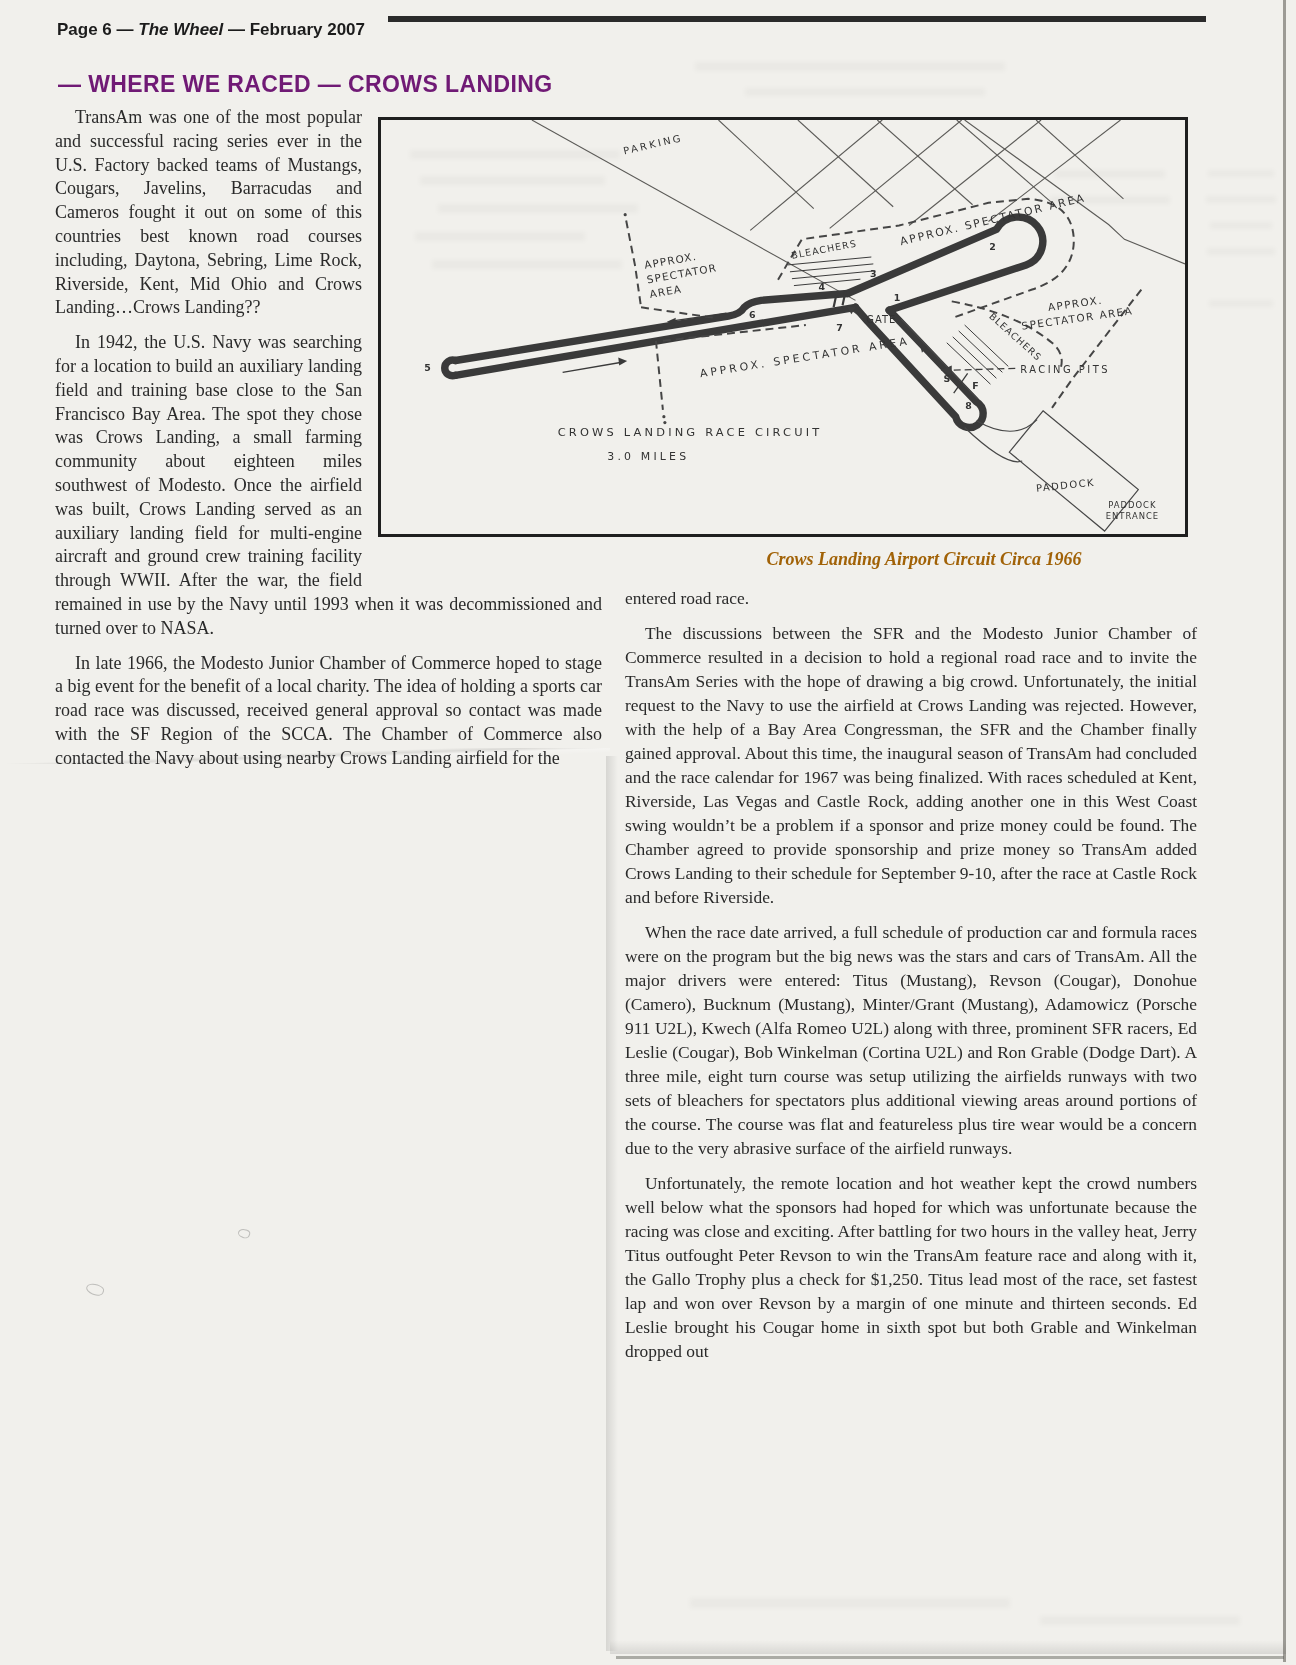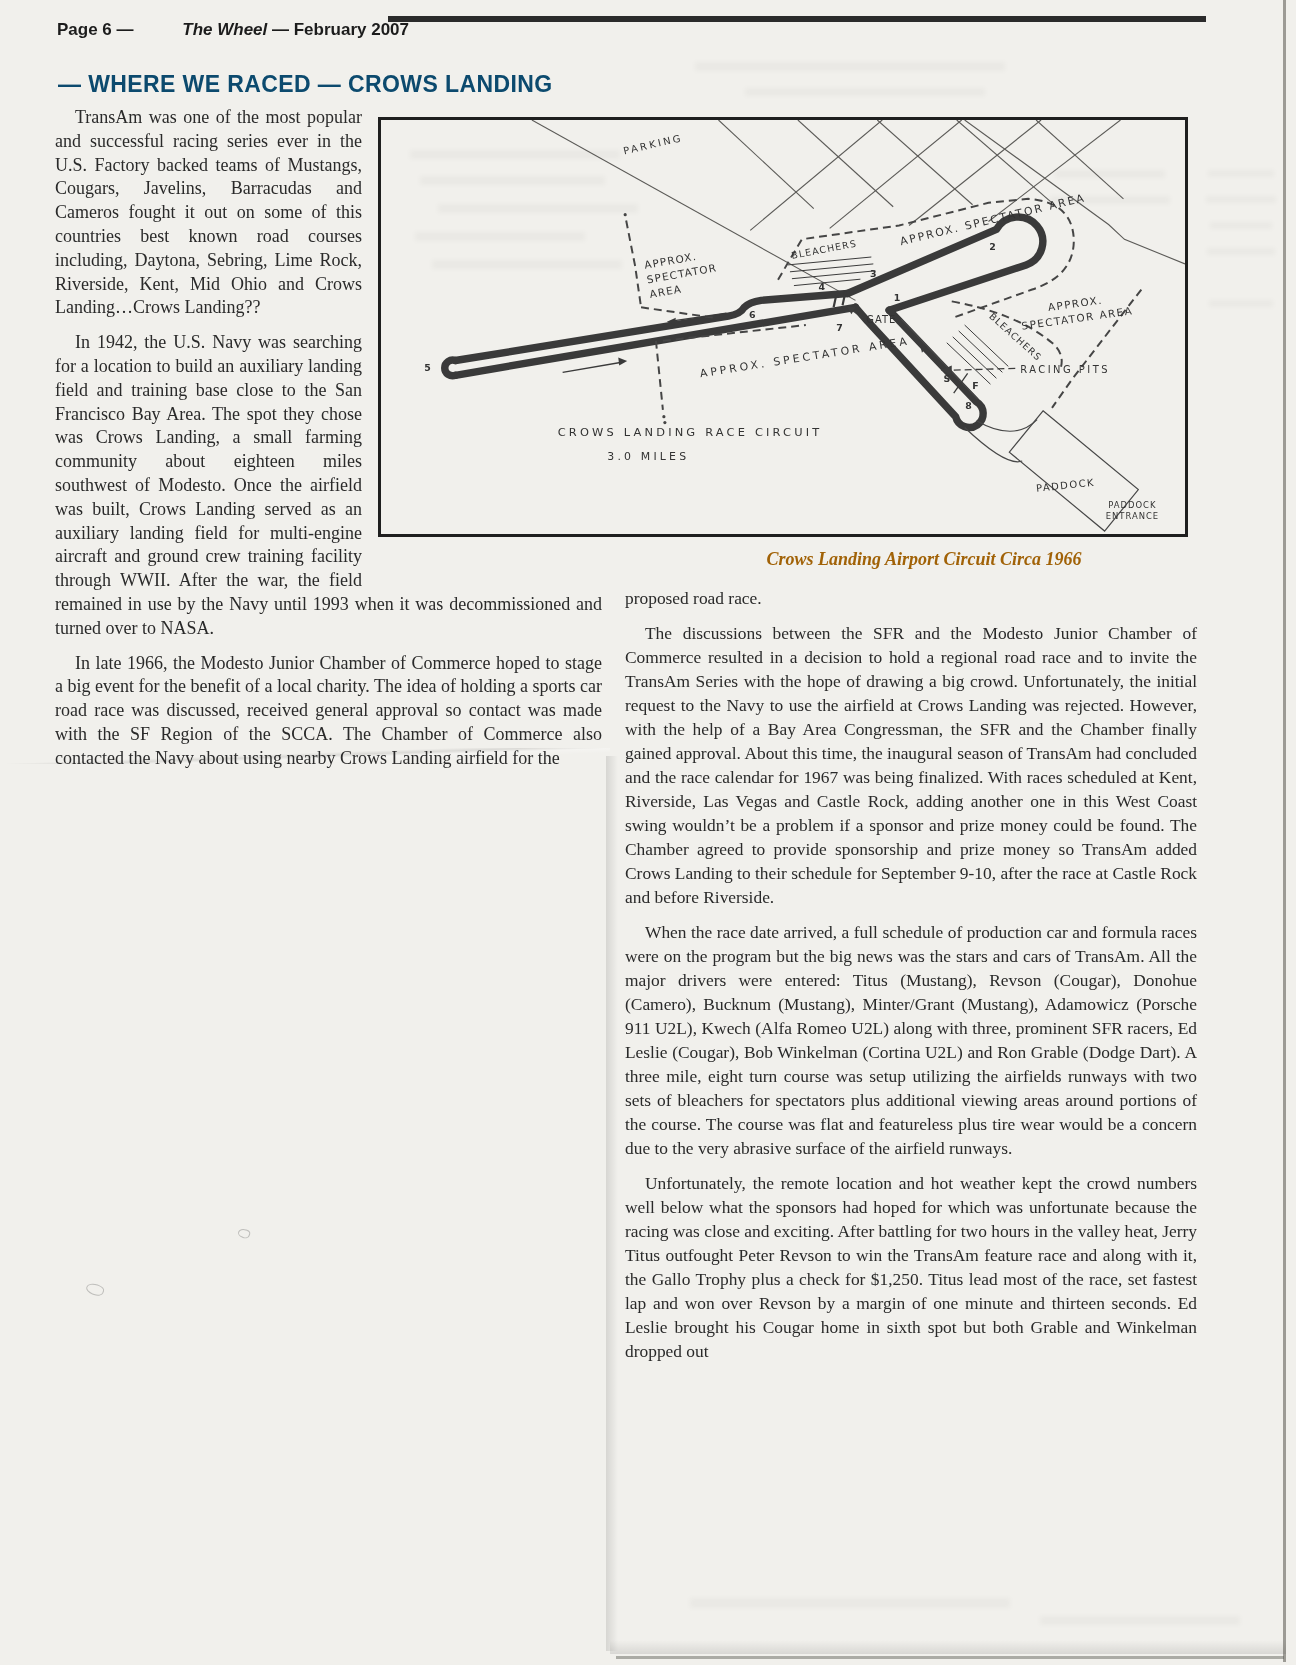--- a/index.html
+++ b/index.html
@@ -1,24 +1,24 @@
 <!DOCTYPE html>
 <html><head>
 <meta charset="utf-8">
 <style>
   html,body{margin:0;padding:0;background:#c9c8c4;}
   .page{position:relative;width:1296px;height:1665px;background:#f1f0ec;overflow:hidden;
         font-family:"Liberation Serif",serif;color:#2a2a2a;}
   
   .hdr{position:absolute;left:57px;top:20px;font-family:"Liberation Sans",sans-serif;
        font-weight:bold;font-size:17px;color:#1c1c1c;white-space:pre;}
-  .hdr .nl{font-style:italic;margin-left:44px;}
+  .hdr .nl{font-style:italic;}
   .hdr-rule{position:absolute;left:388px;top:16px;width:818px;height:6px;background:#2b2b2b;}
   .title{position:absolute;left:58px;top:56px;font-family:"Liberation Sans",sans-serif;
-         font-weight:bold;font-size:23px;letter-spacing:.4px;color:#0c4a6e;text-align:center;}
+         font-weight:bold;font-size:23px;letter-spacing:.4px;color:#701a75;text-align:center;}
   
   .col1{position:absolute;left:55px;top:106px;width:547px;font-size:18px;line-height:23.8px;
         text-align:justify;}
   .fig-spacer{float:right;width:240px;height:470px;}
   .col1 p,.col2 p{margin:0 0 11px 0;text-indent:20px;}
   .col2{position:absolute;left:625px;top:586px;width:572px;font-size:17.4px;line-height:24px;
         text-align:justify;}
   .col2 p.cont{text-indent:0;}
   .author{margin-top:36px;font-weight:bold;font-style:italic;text-indent:0 !important;
           text-align:left;}
@@ -202,21 +202,21 @@
         <path d="M577,277 L591,257" stroke="#3a3a3a" stroke-width="1.3"></path>
         <text class="tnum" x="570" y="266">S</text>
         <text class="tnum" x="599" y="273">F</text>
       </g>
     </svg>
   </figure>
 
   <div class="caption">Crows Landing Airport Circuit Circa 1966</div>
 
   <div class="col2">
-    <p class="cont">proposed road race.</p>
+    <p class="cont">entered road race.</p>
     <p>The discussions between the SFR and the Modesto Junior Chamber of Commerce resulted in a decision to hold a regional road race and to invite the TransAm Series with the hope of drawing a big crowd. Unfortunately, the initial request to the Navy to use the airfield at Crows Landing was rejected. However, with the help of a Bay Area Congressman, the SFR and the Chamber finally gained approval. About this time, the inaugural season of TransAm had concluded and the race calendar for 1967 was being finalized. With races scheduled at Kent, Riverside, Las Vegas and Castle Rock, adding another one in this West Coast swing wouldn’t be a problem if a sponsor and prize money could be found. The Chamber agreed to provide sponsorship and prize money so TransAm added Crows Landing to their schedule for September 9-10, after the race at Castle Rock and before Riverside.</p>
     <p>When the race date arrived, a full schedule of production car and formula races were on the program but the big news was the stars and cars of TransAm. All the major drivers were entered: Titus (Mustang), Revson (Cougar), Donohue (Camero), Bucknum (Mustang), Minter/Grant (Mustang), Adamowicz (Porsche 911 U2L), Kwech (Alfa Romeo U2L) along with three, prominent SFR racers, Ed Leslie (Cougar), Bob Winkelman (Cortina U2L) and Ron Grable (Dodge Dart). A three mile, eight turn course was setup utilizing the airfields runways with two sets of bleachers for spectators plus additional viewing areas around portions of the course. The course was flat and featureless plus tire wear would be a concern due to the very abrasive surface of the airfield runways.</p>
     <p>Unfortunately, the remote location and hot weather kept the crowd numbers well below what the sponsors had hoped for which was unfortunate because the racing was close and exciting. After battling for two hours in the valley heat, Jerry Titus outfought Peter Revson to win the TransAm feature race and along with it, the Gallo Trophy plus a check for $1,250. Titus lead most of the race, set fastest lap and won over Revson by a margin of one minute and thirteen seconds. Ed Leslie brought his Cougar home in sixth spot but both Grable and Winkelman dropped out</p>
   </div>
 
   <div class="edge-right"></div>
   <div class="edge-bottom"></div>
 </div>
 
 </body></html>

